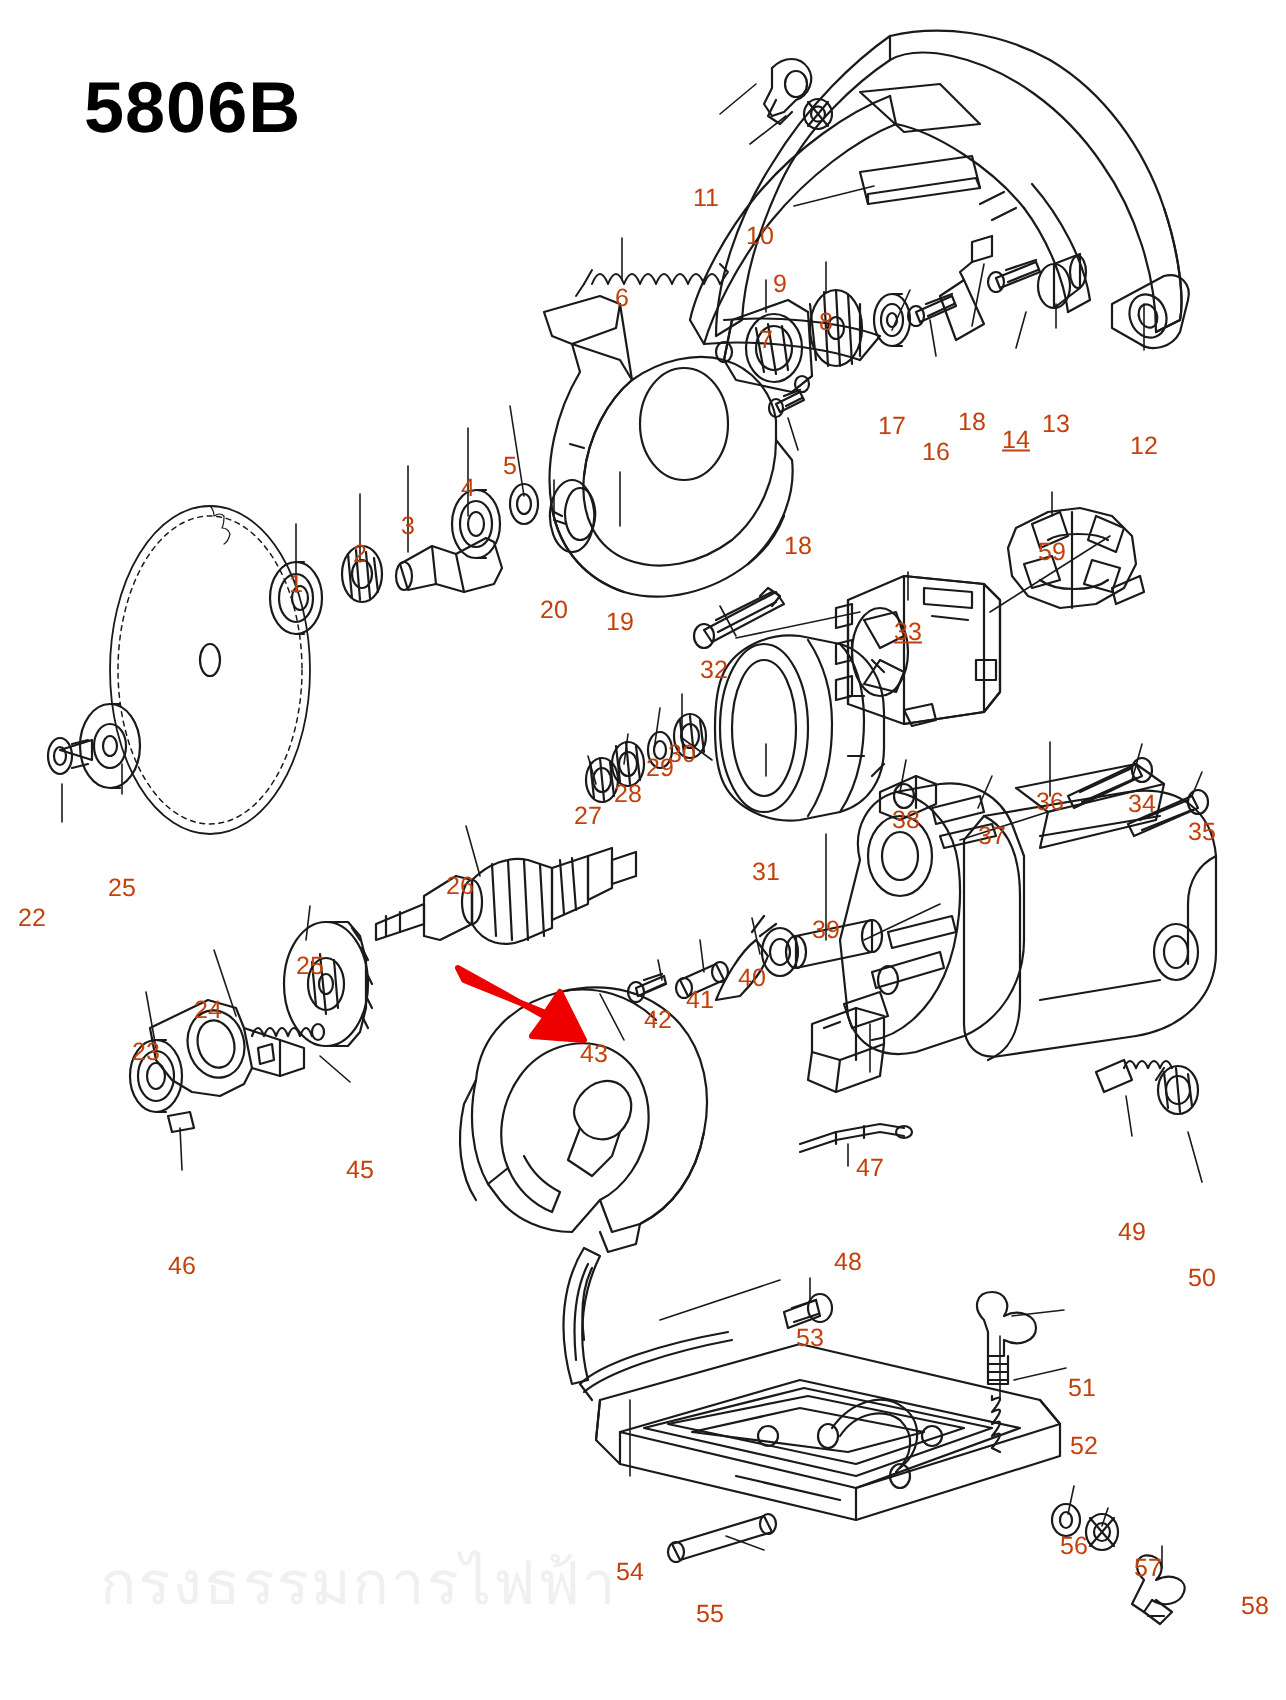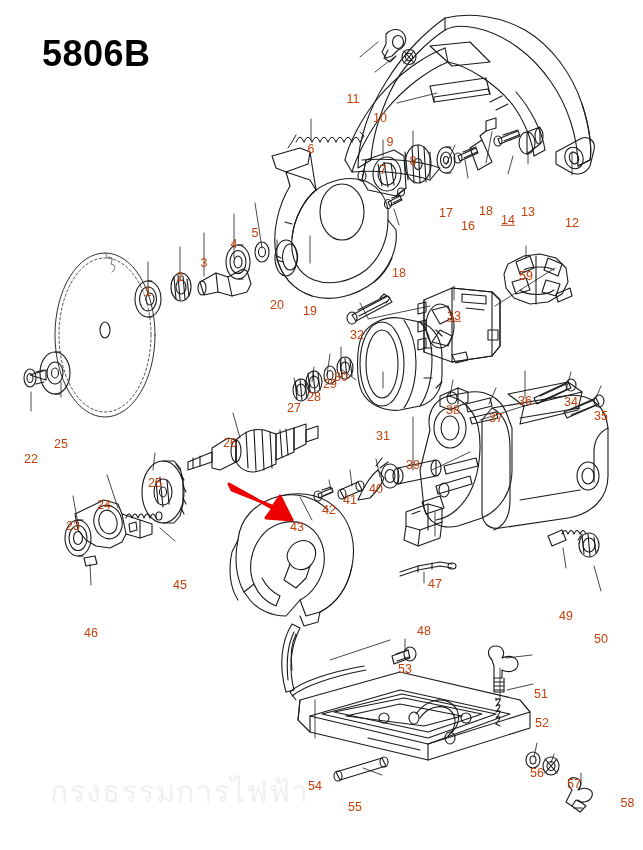--- a/index.html
+++ b/index.html
@@ -507,21 +507,21 @@
       <div class="lbl" style="left: 572px; top: 184px;">12</div>
       <div class="lbl" style="left: 528px; top: 173px;">13</div>
       <div class="lbl" style="left: 508px; top: 181px; text-decoration: underline;">14</div>
       <div class="lbl" style="left: 486px; top: 172px;">18</div>
       <div class="lbl" style="left: 468px; top: 187px;">16</div>
       <div class="lbl" style="left: 446px; top: 174px;">17</div>
       <div class="lbl" style="left: 399px; top: 234px;">18</div>
       <div class="lbl" style="left: 310px; top: 272px;">19</div>
       <div class="lbl" style="left: 277px; top: 266px;">20</div>
       <div class="lbl" style="left: 61px; top: 405px;">25</div>
-      <div class="lbl" style="left: 31px; top: 420px;">22</div>
+      <div class="lbl" style="left: 16px; top: 420px;">22</div>
       <div class="lbl" style="left: 73px; top: 487px;">23</div>
       <div class="lbl" style="left: 104px; top: 466px;">24</div>
       <div class="lbl" style="left: 155px; top: 444px;">25</div>
       <div class="lbl" style="left: 230px; top: 404px;">26</div>
       <div class="lbl" style="left: 294px; top: 369px;">27</div>
       <div class="lbl" style="left: 314px; top: 358px;">28</div>
       <div class="lbl" style="left: 330px; top: 345px;">29</div>
       <div class="lbl" style="left: 341px; top: 338px;">30</div>
       <div class="lbl" style="left: 383px; top: 397px;">31</div>
       <div class="lbl" style="left: 357px; top: 296px;">32</div>

